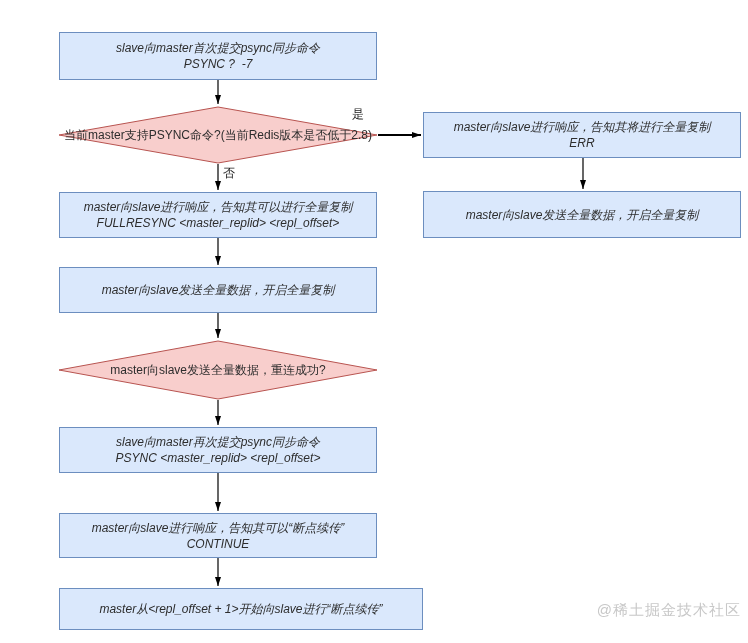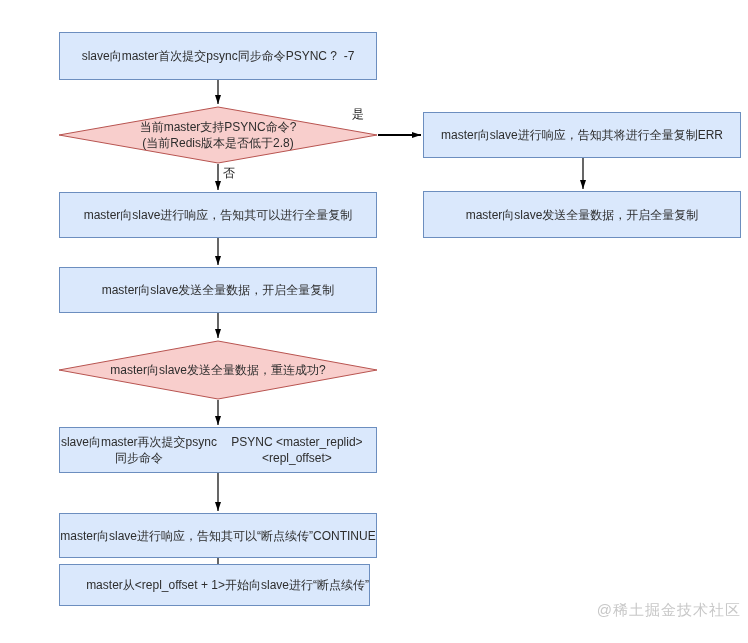--- a/index.html
+++ b/index.html
@@ -22,45 +22,45 @@
     width: 748px;
     height: 643px;
     pointer-events: none;
   }
   .box {
     position: absolute;
     box-sizing: border-box;
     background: #dae8fc;
     border: 1px solid #6c8ebf;
     display: flex;
-    flex-direction: row;
+    flex-direction: column;
     align-items: center;
     justify-content: center;
     text-align: center;
     font-size: 12px;
     line-height: 16px;
     color: #2d2d2d;
+    font-style: italic;
   }
   .tline {
     white-space: pre-wrap;
   }
   .diamond {
     position: absolute;
   }
   .diamond svg {
     display: block;
   }
   .diamond-text {
     position: absolute;
     left: 0;
     top: 0;
     width: 100%;
     height: 100%;
     display: flex;
-    flex-direction: column;
     align-items: center;
     justify-content: center;
     text-align: center;
     font-size: 12px;
     line-height: 16px;
     color: #2d2d2d;
   }
   .edge-label {
     position: absolute;
     font-size: 12px;
@@ -98,37 +98,38 @@
     <line x1="583" y1="158" x2="583" y2="189" stroke="#000" stroke-width="1.2" marker-end="url(#ah)"></line>
   </svg>
 
   <div class="box" style="left:59px; top:32px; width:318px; height:48px;">
     <div class="tline">slave向master首次提交psync同步命令</div>
     <div class="tline">PSYNC ?  -7</div>
   </div>
 
   <div class="box" style="left:59px; top:192px; width:318px; height:46px;">
     <div class="tline">master向slave进行响应，告知其可以进行全量复制</div>
+    <div class="tline">FULLRESYNC &lt;master_replid&gt; &lt;repl_offset&gt;</div>
   </div>
 
   <div class="box" style="left:59px; top:267px; width:318px; height:46px;">
     <div class="tline">master向slave发送全量数据，开启全量复制</div>
   </div>
 
   <div class="box" style="left:59px; top:427px; width:318px; height:46px;">
     <div class="tline">slave向master再次提交psync同步命令</div>
     <div class="tline">PSYNC &lt;master_replid&gt; &lt;repl_offset&gt;</div>
   </div>
 
   <div class="box" style="left:59px; top:513px; width:318px; height:45px;">
     <div class="tline">master向slave进行响应，告知其可以“断点续传”</div>
     <div class="tline">CONTINUE</div>
   </div>
 
-  <div class="box" style="left:59px; top:564px; width:311px; height:42px;justify-content:flex-end;">
+  <div class="box" style="left:59px; top:588px; width:364px; height:42px;">
     <div class="tline">master从&lt;repl_offset + 1&gt;开始向slave进行“断点续传”</div>
   </div>
 
   <div class="box" style="left:423px; top:112px; width:318px; height:46px;">
     <div class="tline">master向slave进行响应，告知其将进行全量复制</div>
     <div class="tline">ERR</div>
   </div>
 
   <div class="box" style="left:423px; top:191px; width:318px; height:47px;">
     <div class="tline">master向slave发送全量数据，开启全量复制</div>

